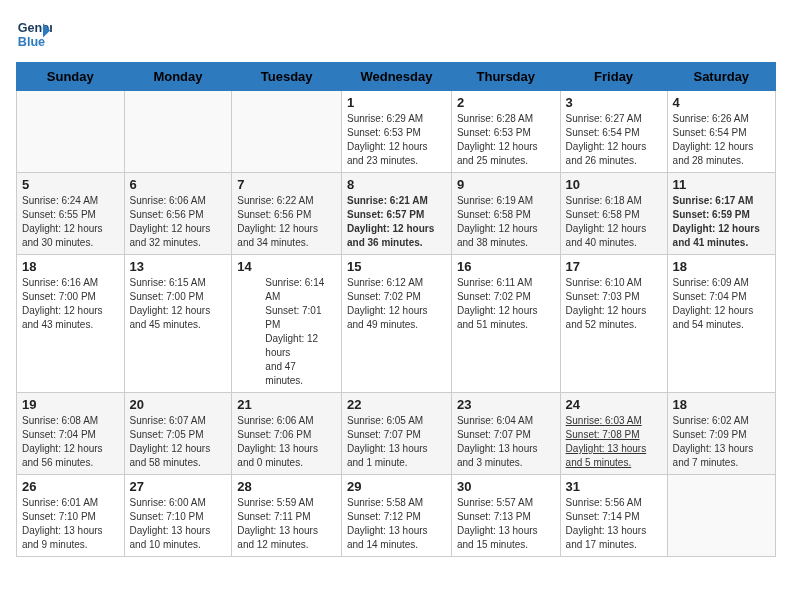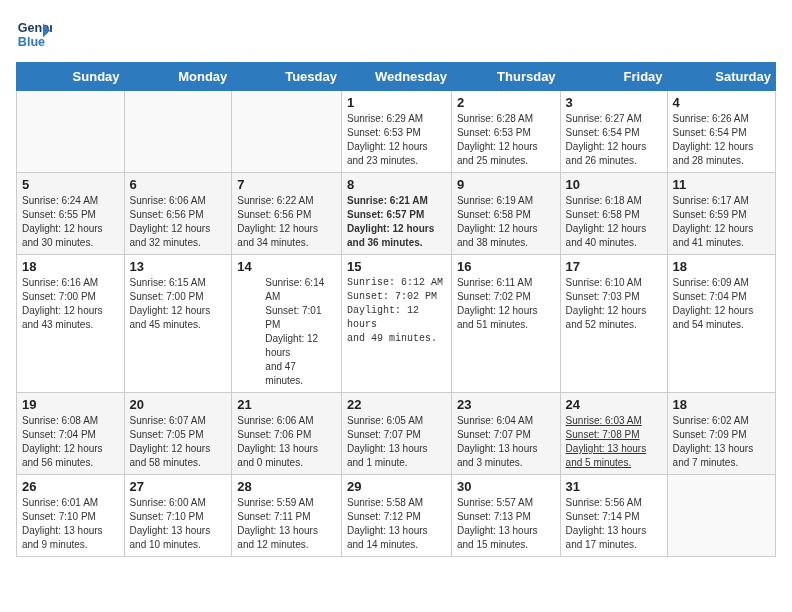--- a/index.html
+++ b/index.html
@@ -37,25 +37,25 @@
       font-size: 15px;
       color: #444;
     }
     .calendar-table {
       width: 100%;
       border-collapse: collapse;
       border: 1px solid #ccc;
     }
     .calendar-table th {
       background-color: #2e7abf;
-      color: #ffffff;
+      color: #000000;
       font-size: 13px;
       font-weight: bold;
       padding: 6px 4px;
-      text-align: right;
+      text-align: center;
       border: 1px solid #2e7abf;
     }
     .calendar-table td {
       vertical-align: top;
       border: 1px solid #ccc;
       padding: 4px 5px;
       width: 113px;
       min-height: 80px;
       background: #fff;
       font-size: 10.5px;
@@ -183,21 +183,21 @@
         </td>
         <td>
           <span class="day-number">10</span>
           <div class="day-info" style="white-space: pre-line;">Sunrise: 6:18 AM
 Sunset: 6:58 PM
 Daylight: 12 hours
 and 40 minutes.</div>
         </td>
         <td>
           <span class="day-number">11</span>
-          <div class="day-info" style="white-space: pre-line;">Sunrise: 6:17 AM
+          <div class="day-info" style="white-space: pre-line; font-weight: bold;">Sunrise: 6:17 AM
 Sunset: 6:59 PM
 Daylight: 12 hours
 and 41 minutes.</div>
         </td>
       </tr>
       <tr>
         <td>
           <span class="day-number">18</span>
           <div class="day-info" style="white-space: pre-line;">Sunrise: 6:16 AM
 Sunset: 7:00 PM
@@ -213,21 +213,21 @@
         </td>
         <td>
           <span class="day-number">14</span>
           <div class="day-info" style="white-space: pre-line; margin-left: 28px;">Sunrise: 6:14 AM
 Sunset: 7:01 PM
 Daylight: 12 hours
 and 47 minutes.</div>
         </td>
         <td>
           <span class="day-number">15</span>
-          <div class="day-info" style="white-space: pre-line; font-family: Liberation Mono, monospace;">Sunrise: 6:12 AM
+          <div class="day-info" style="white-space: pre-line;">Sunrise: 6:12 AM
 Sunset: 7:02 PM
 Daylight: 12 hours
 and 49 minutes.</div>
         </td>
         <td>
           <span class="day-number">16</span>
           <div class="day-info" style="white-space: pre-line;">Sunrise: 6:11 AM
 Sunset: 7:02 PM
 Daylight: 12 hours
 and 51 minutes.</div>

